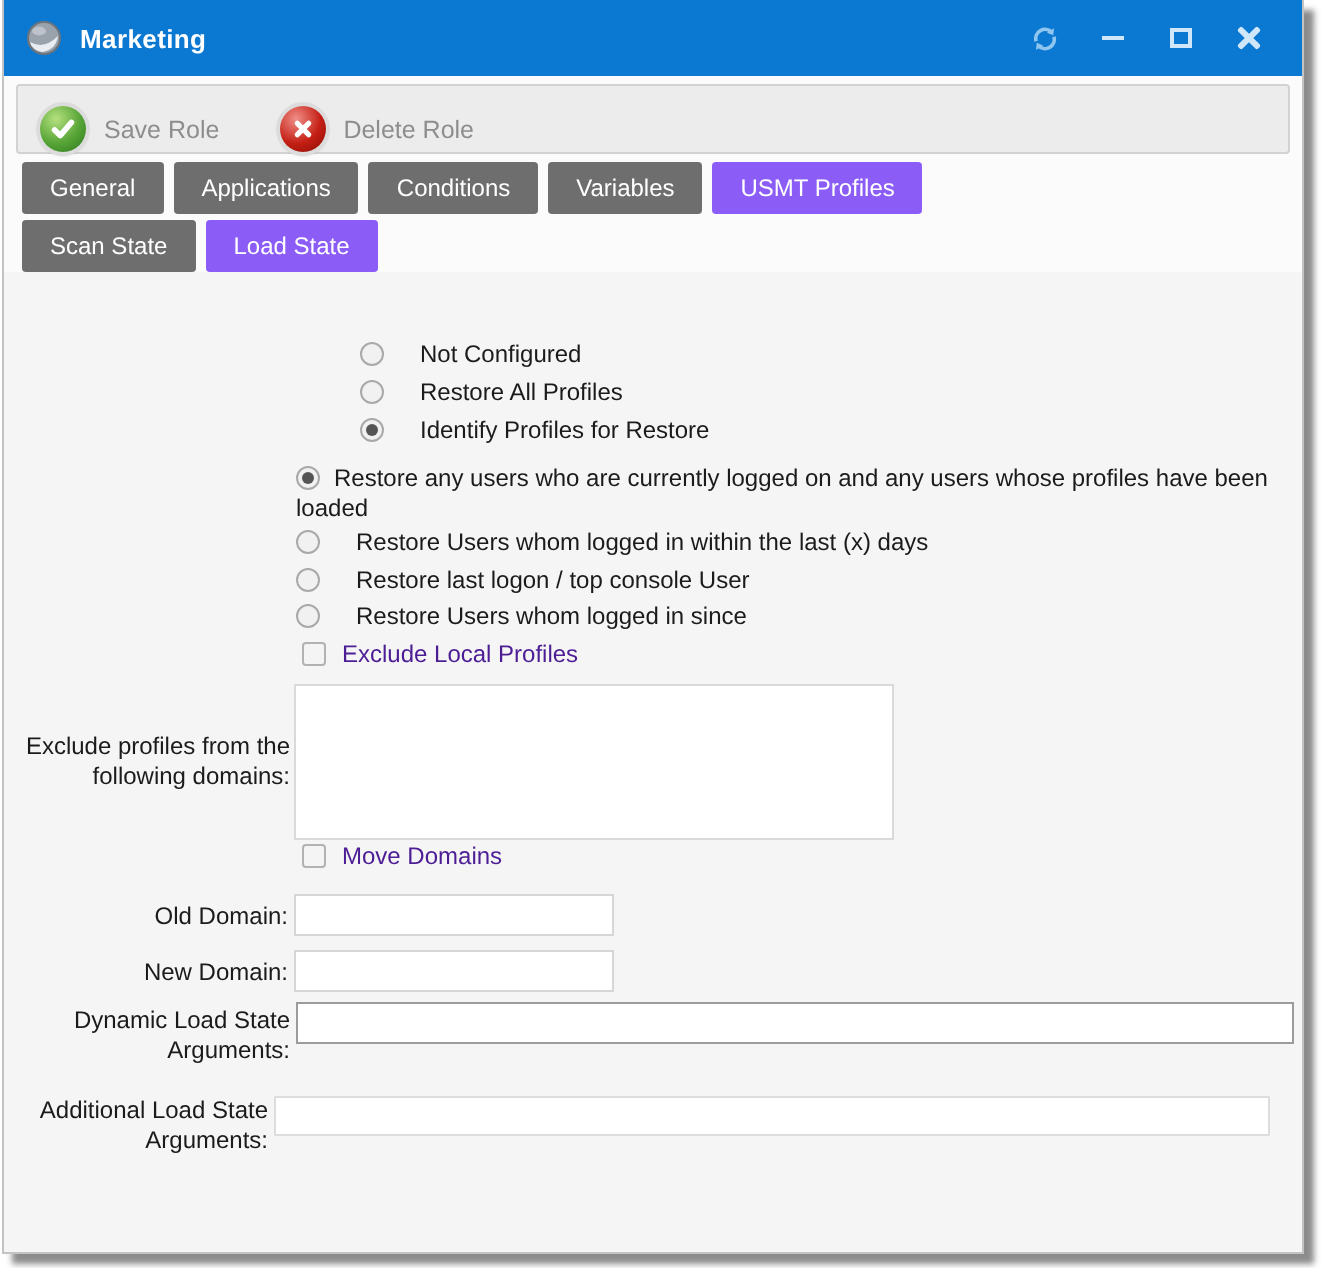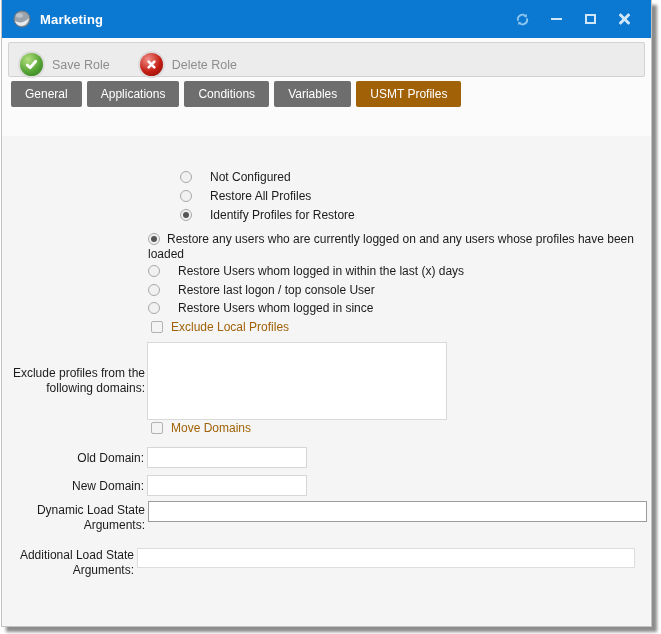--- a/index.html
+++ b/index.html
@@ -51,21 +51,21 @@
 
   
   .tabs-row { position:absolute; left:9px; display:flex; gap:5px;border-radius:13px; }
   .tabs-main { top:81px; }
   .tabs-sub  { top:110px; }
   .tab {
     height:26px; line-height:26px; padding:0 14px; background:#6e6e6e;
     color:#ffffff; font-size:12px; border-radius:2px; cursor:pointer;
     white-space:nowrap;
   }
-  .tab.active { background:#a16207; }
+  .tab.active { background:#8b5cf6; }
 
   
   .content { position:absolute; left:0; top:136px; right:0; bottom:0; background:#f5f5f5; }
   .flabel { position:absolute; text-align:right; color:#1b1b1b; font-size:12px; line-height:15px; }
 
   .radio { width:12px; height:12px; border-radius:50%; background:#f1f1f1;
            border:1px solid #a9a9a9; flex:0 0 auto; display:inline-block;
            vertical-align:-2px; position:relative; cursor:pointer; }
   .radio.selected::after { content:""; position:absolute; left:2px; top:2px;
            width:6px; height:6px; border-radius:50%; background:#555555; }
@@ -75,21 +75,21 @@
   .opt-row { display:flex; align-items:center; gap:18px; height:19px;
              color:#1b1b1b; font-size:12px; }
   .group1 { position:absolute; left:178px; top:31px; }
   .group2 { position:absolute; left:146px; top:96px; width:510px;
             color:#1b1b1b; font-size:12px; }
   .group2 .wrap-opt { line-height:15px; min-height:30px; }
   .group2 .wrap-opt .radio { margin-right:7px; }
   .group2 .opt-row { height:18px; }
 
   .chk-row { position:absolute; display:flex; align-items:center; gap:8px;
-             color:#a16207; font-size:12px; }
+             color:#4c1d95; font-size:12px; }
 
   textarea.domains {
     position:absolute; left:145px; top:206px; width:300px; height:78px;
     background:#ffffff; border:1px solid #d9d9d9; resize:none;
     font-family:"Liberation Sans", sans-serif; font-size:12px; outline:none;
   }
   input.txt {
     position:absolute; background:#ffffff; border:1px solid #d6d6d6;
     height:21px; font-family:"Liberation Sans", sans-serif; font-size:12px;
     padding:0 4px; outline:none;
@@ -157,20 +157,24 @@
   </div>
 
   <div class="tabs-row tabs-main">
     <div class="tab">General</div>
     <div class="tab">Applications</div>
     <div class="tab">Conditions</div>
     <div class="tab">Variables</div>
     <div class="tab active">USMT Profiles</div>
   </div>
 
+  <div class="tabs-row tabs-sub">
+    <div class="tab">Scan State</div>
+    <div class="tab active">Load State</div>
+  </div>
 
   <div class="content">
 
 
     <div class="group1">
       <div class="opt-row">
         <span class="radio"></span>
         <span>Not Configured</span>
       </div>
       <div class="opt-row">

